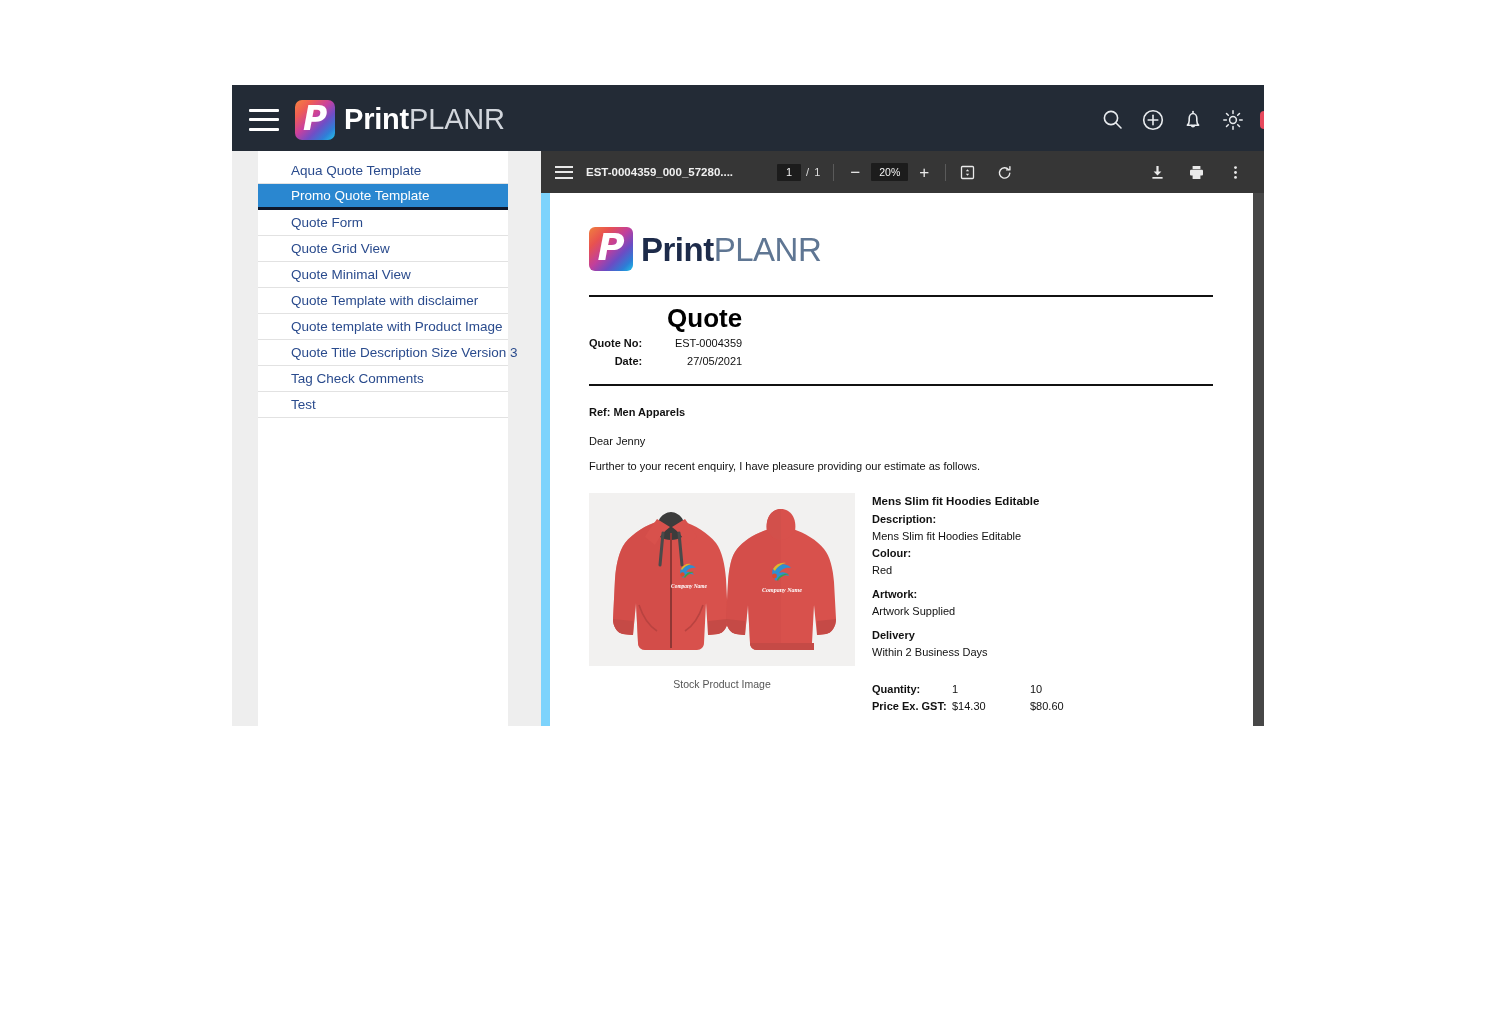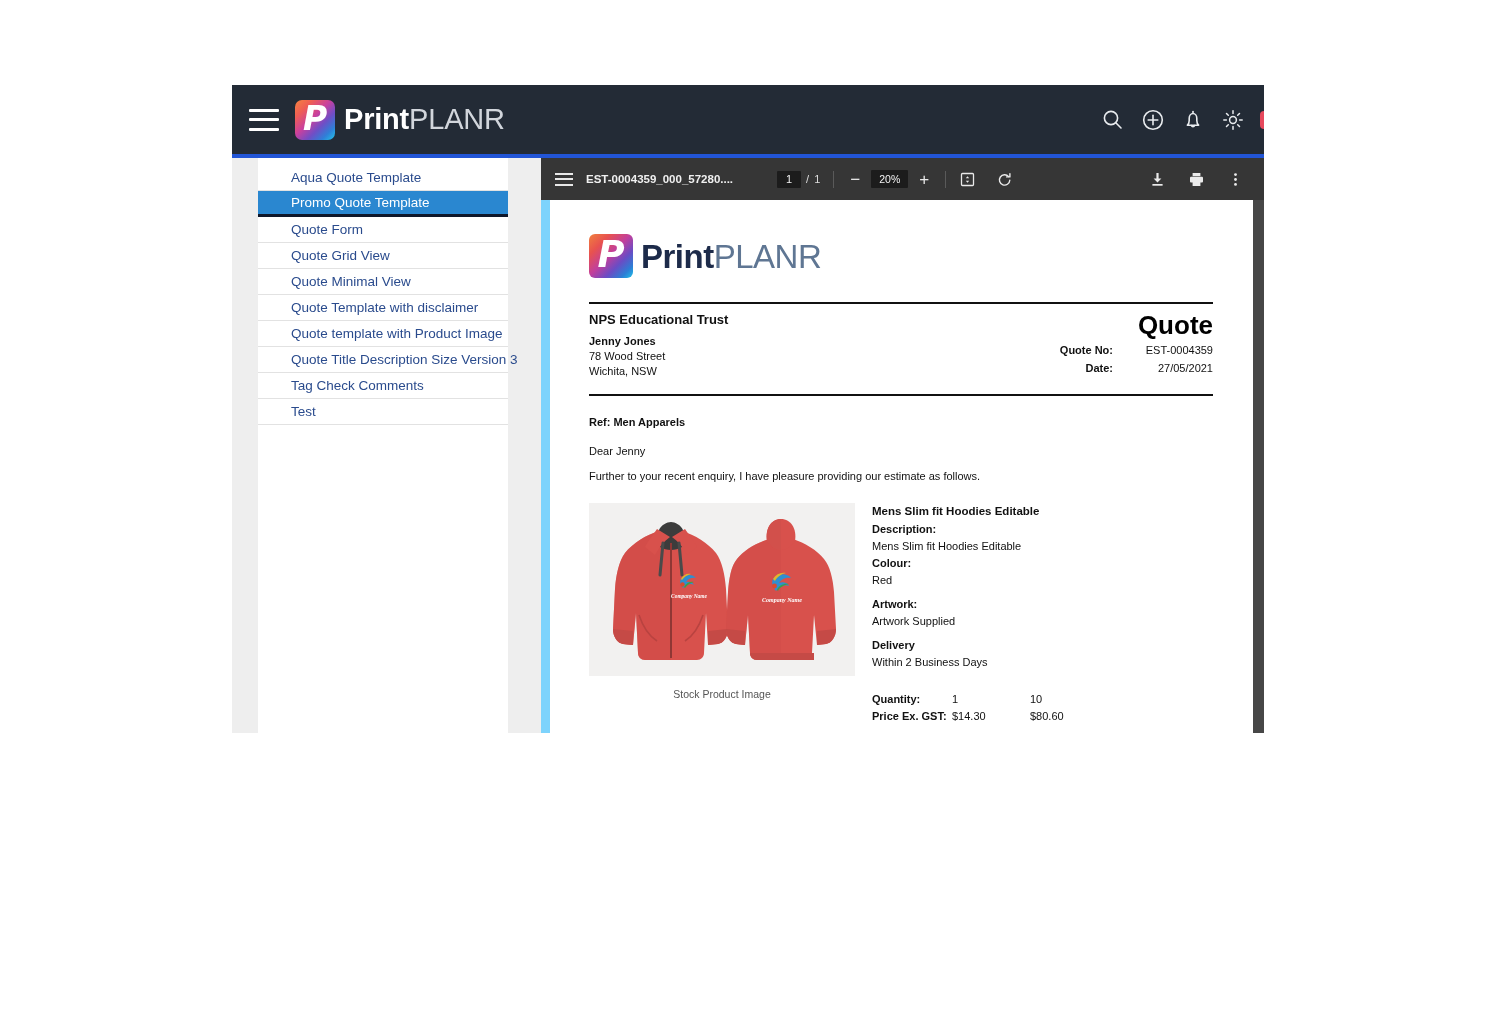--- a/index.html
+++ b/index.html
@@ -65,21 +65,21 @@
     background: #e6485c;
   }
 
   .blue-rule {
     position: absolute; left: 0; top: 69px;
     width: 1032px; height: 4px; background: #2255d6;
   }
 
   
   .body-area {
-    position: absolute; left: 0; top: 73px;
+    position: absolute; left: 0; top: 66px;
     width: 1032px; height: 575px;
     background: #ffffff;
   }
 
   
   .gutter {
     position: absolute; top: 0; height: 575px;
     background: #eeeeee;
   }
   .gutter.g1 { left: 0; width: 26px; }
@@ -388,26 +388,20 @@
               <div class="p-glyph">P</div>
             </div>
             <div class="doc-brand">
               <span class="b1">Print</span><span class="b2">PLANR</span>
             </div>
           </div>
 
           <div class="hr-thick"></div>
 
           <div class="quote-head">
-            <div>
-              <div class="cust-name">NPS Educational Trust</div>
-              <div class="cust-contact">Jenny Jones</div>
-              <div class="cust-line">78 Wood Street</div>
-              <div class="cust-line">Wichita, NSW</div>
-            </div>
             <div class="quote-right">
               <div class="quote-title">Quote</div>
               <div class="qrow">
                 <span class="qlab">Quote No:</span>
                 <span class="qval">EST-0004359</span>
               </div>
               <div class="qrow">
                 <span class="qlab">Date:</span>
                 <span class="qval">27/05/2021</span>
               </div>

